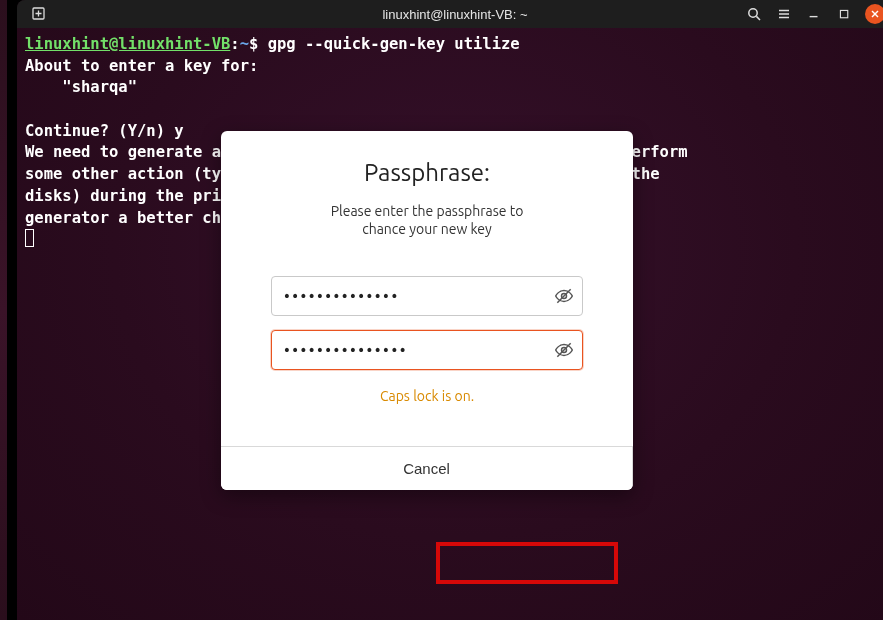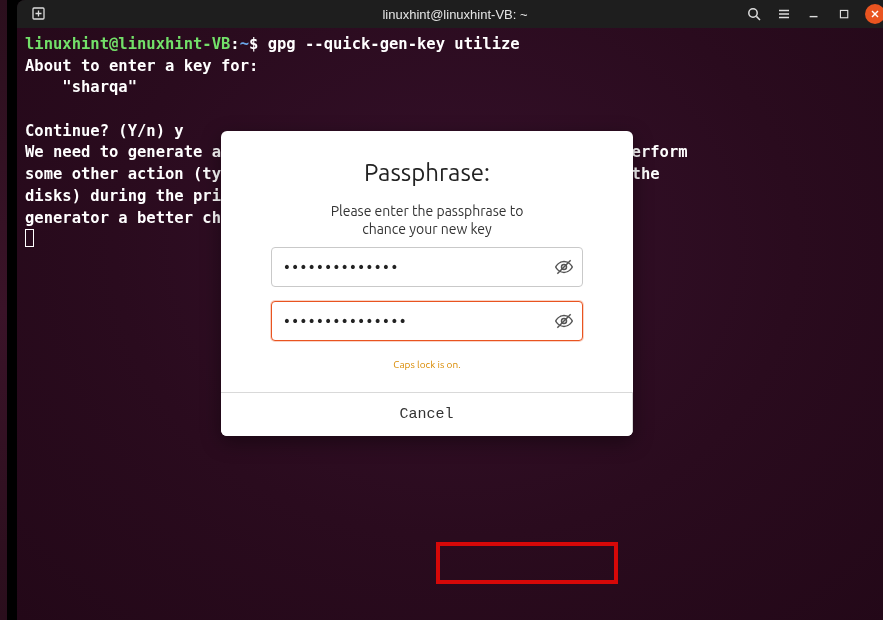--- a/index.html
+++ b/index.html
@@ -73,21 +73,21 @@
   .winbtn svg { display: block; }
   .terminal {
     font-family: "DejaVu Sans Mono","Ubuntu Mono",monospace;
     font-size: 15.5px;
     line-height: 1.4;
     color: #ffffff;
     font-weight: bold;
     padding: 6px 8px;
     white-space: pre;
   }
-  .prompt-user { color: #73e069; }
+  .prompt-user { color: #73e069; text-decoration: underline; }
   .prompt-path { color: #6aa5e8; }
   .term-cursor {
     display: inline-block;
     width: 9px; height: 18px;
     border: 1.1px solid #fff;
     vertical-align: -3px;
   }
   .dialog {
     position: absolute;
     left: 204px; top: 131px;
@@ -109,21 +109,21 @@
     font-size: 24px;
     font-weight: 400;
     color: #222;
     margin-bottom: 16px;
   }
   .dialog-sub {
     font-size: 14px;
     color: #333;
     text-align: center;
     line-height: 1.3;
-    margin-bottom: 9px;
+    margin-bottom: 38px;
   }
   .pw-row {
     position: relative;
     width: 312px;
     margin-bottom: 14px;
   }
   .pw-input {
     width: 100%;
     height: 40px;
     border: 1px solid #c9c9c9;
@@ -141,38 +141,38 @@
   .eye-btn {
     position: absolute;
     right: 8px; top: 50%;
     transform: translateY(-50%);
     width: 22px; height: 22px;
     color: #555;
     cursor: pointer;
     display: flex; align-items: center; justify-content: center;
   }
   .caps-warn {
-    font-size: 10px;
+    font-size: 14px;
     color: #d98a00;
     margin-top: 4px;
-    margin-bottom: 0;
+    margin-bottom: 20px;
   }
   .dialog-buttons {
     display: flex;
     border-top: 1px solid #d9d9d9;
     height: 44px;
   }
   .dialog-buttons button {
     flex: 1;
     border: none;
     background: #fff;
     font-size: 15px;
     color: #333;
     cursor: pointer;
-    font-family: Liberation Mono, monospace;
+    font-family: Liberation Sans, sans-serif;
   }
   .dialog-buttons .divider {
     width: 1px; background: #d9d9d9;
   }
   .ok-highlight {
     position: absolute;
     border: 4px solid #d60808;
     pointer-events: none;
   }
 </style>

